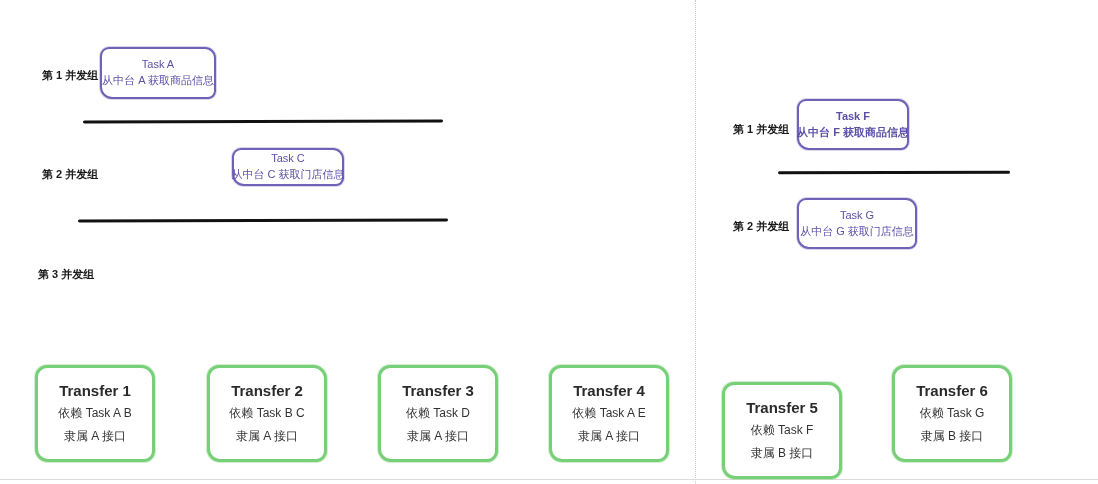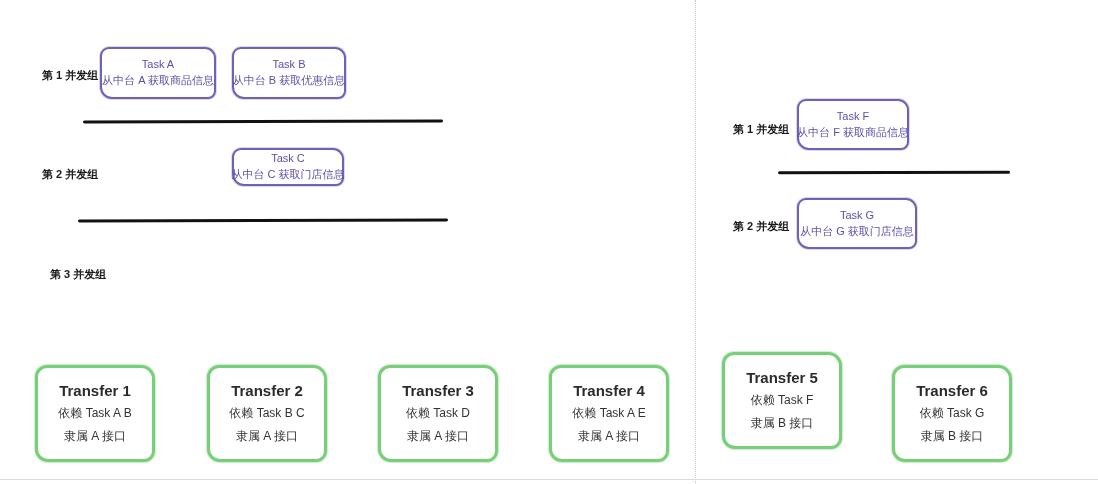--- a/index.html
+++ b/index.html
@@ -117,43 +117,39 @@
   <div class="v-divider"></div>
   <div class="bottom-line"></div>
 
   <div class="group-label" style="left:42px; top:68px;">第 1 并发组</div>
 
   <div class="task-box" style="left:100px; top:47px; width:116px; height:52px;">
     <div class="task-title">Task A</div>
     <div class="task-desc">从中台 A 获取商品信息</div>
   </div>
 
-  <div class="task-box" style="left:232px; top:47px; width:114px; height:52px;">
-    <div class="task-title">Task B</div>
-    <div class="task-desc">从中台 B 获取优惠信息</div>
-  </div>
 
   <div class="h-line" style="left:83px; top:120px; width:360px;"></div>
 
   <div class="group-label" style="left:42px; top:167px;">第 2 并发组</div>
 
 
   <div class="task-box" style="left:232px; top:148px; width:112px; height:38px;">
     <div class="task-title">Task C</div>
     <div class="task-desc">从中台 C 获取门店信息</div>
   </div>
 
   <div class="h-line" style="left:78px; top:219px; width:370px;"></div>
 
-  <div class="group-label" style="left:50px; top:267px;">第 3 并发组</div>
+  <div class="group-label" style="left:38px; top:267px;">第 3 并发组</div>
 
 
   <div class="group-label" style="left:733px; top:122px;">第 1 并发组</div>
 
-  <div class="task-box" style="left:797px; top:99px; width:112px; height:51px;">
+  <div class="task-box" style="left:797px; top:99px; width:112px; height:51px;font-weight:bold;">
     <div class="task-title">Task F</div>
     <div class="task-desc">从中台 F 获取商品信息</div>
   </div>
 
   <div class="h-line" style="left:778px; top:171px; width:232px;"></div>
 
   <div class="group-label" style="left:733px; top:219px;">第 2 并发组</div>
 
   <div class="task-box" style="left:797px; top:198px; width:120px; height:51px;">
     <div class="task-title">Task G</div>
@@ -177,21 +173,21 @@
     <div class="transfer-line">依赖 Task D</div>
     <div class="transfer-line">隶属 A 接口</div>
   </div>
 
   <div class="transfer-box" style="left:549px; top:365px;">
     <div class="transfer-title">Transfer 4</div>
     <div class="transfer-line">依赖 Task A E</div>
     <div class="transfer-line">隶属 A 接口</div>
   </div>
 
-  <div class="transfer-box" style="left:722px; top:352px;text-align:center;">
+  <div class="transfer-box" style="left:722px; top:382px;text-align:center;">
     <div class="transfer-title">Transfer 5</div>
     <div class="transfer-line">依赖 Task F</div>
     <div class="transfer-line">隶属 B 接口</div>
   </div>
 
   <div class="transfer-box" style="left:892px; top:365px;">
     <div class="transfer-title">Transfer 6</div>
     <div class="transfer-line">依赖 Task G</div>
     <div class="transfer-line">隶属 B 接口</div>
   </div>

